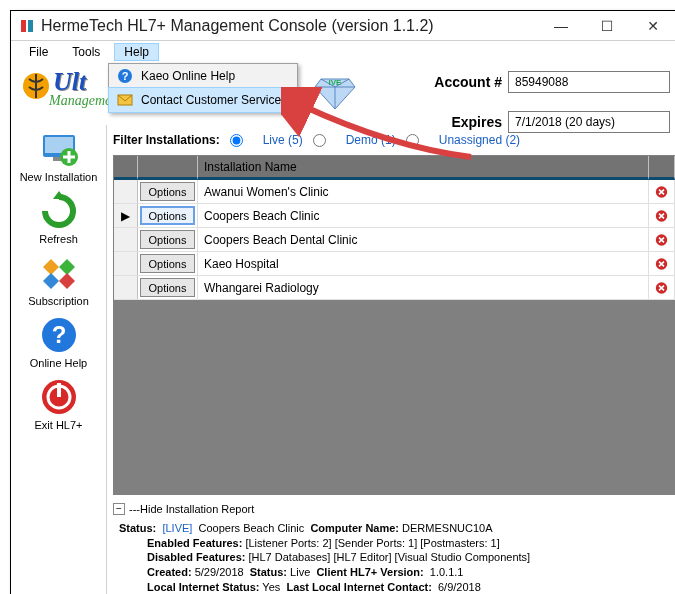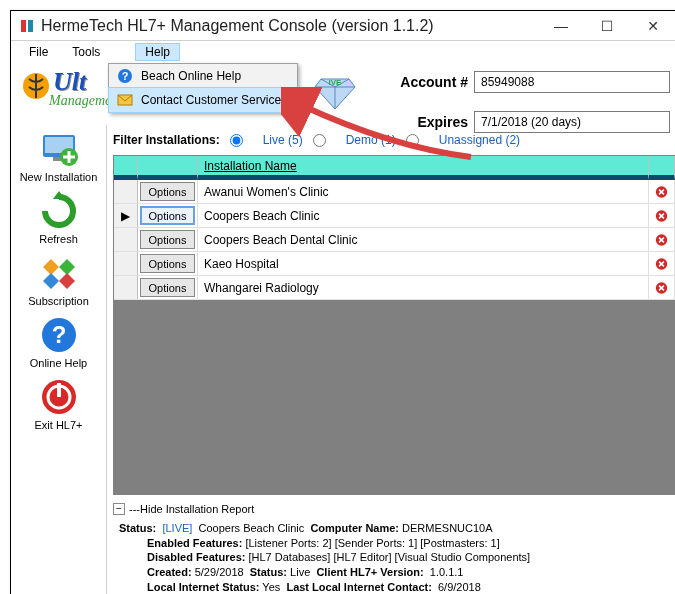--- a/index.html
+++ b/index.html
@@ -5,46 +5,46 @@
   * { box-sizing: border-box; }
   body { margin: 0; padding: 10px; font-family: "Segoe UI", Tahoma, sans-serif; font-size: 12px; background: #fff; }
   .window { width: 675px; height: 594px; border: 1px solid #000; box-shadow: 4px 4px 6px rgba(0,0,0,0.4); background: #fff; position: relative; display: flex; flex-direction: column; }
   .titlebar { height: 30px; display: flex; align-items: center; padding: 0 8px; border-bottom: 1px solid #d0d0d0; background: #fff; }
   .title-icon { width: 16px; height: 16px; margin-right: 6px; }
   .title-text { flex: 1; color: #222; font-size: 16px; }
   .win-btns { display: flex; gap: 0; }
   .win-btn { width: 46px; height: 28px; display: flex; align-items: center; justify-content: center; font-size: 14px; color: #333; }
   .menubar { height: 22px; display: flex; align-items: center; padding: 0 8px; gap: 4px; background: #fff; }
   .menu-item { padding: 2px 10px; color: #000; cursor: default; }
-  .menu-item.open { background: #cce8ff; border: 1px solid #99d1ff; padding: 1px 9px; margin-left: 21px; }
+  .menu-item.open { background: #cce8ff; border: 1px solid #99d1ff; padding: 1px 9px; }
   .dropdown { position: absolute; top: 52px; left: 97px; width: 190px; background: #f2f2f2; border: 1px solid #a0a0a0; box-shadow: 2px 2px 4px rgba(0,0,0,0.3); z-index: 10; }
   .dd-item { display: flex; align-items: center; height: 24px; padding: 0 8px; gap: 8px; }
   .dd-item.sel { background: #cce8ff; border: 1px solid #99d1ff; margin: -1px; height: 26px; }
   .dd-icon { width: 16px; height: 16px; flex-shrink: 0; }
   .logo-area { position: absolute; top: 56px; left: 10px; width: 330px; height: 48px; overflow: hidden; }
   .logo-text { font-family: "Comic Sans MS", cursive; font-size: 26px; font-weight: bold; font-style: italic; color: #1a4fc0; text-shadow: 1px 1px 0 #888; }
   .logo-sub { font-family: "Comic Sans MS", cursive; font-size: 14px; font-style: italic; color: #3a9d3a; margin-left: 28px; margin-top: -4px; }
   .diamond { position: absolute; left: 302px; top: 58px; width: 44px; height: 44px; }
   .fld-row { position: absolute; right: 14px; display: flex; align-items: center; gap: 6px; }
   .fld-row.r1 { top: 60px; }
   .fld-row.r2 { top: 100px; }
   .fld-label { width: 72px; text-align: right; font-weight: bold; color: #000; font-size: 14px; }
-  .fld-input { width: 196px; height: 22px; border: 1px solid #7a7a7a; padding: 2px 6px; background: #fff; font-size: 12px; }
+  .fld-input { width: 162px; height: 22px; border: 1px solid #7a7a7a; padding: 2px 6px; background: #fff; font-size: 12px; }
   .main { display: flex; flex: 1; min-height: 0; margin-top: 62px; }
   .sidebar { width: 96px; border-right: 1px solid #d0d0d0; display: flex; flex-direction: column; align-items: center; padding-top: 4px; gap: 8px; }
   .side-item { width: 88px; text-align: center; font-size: 11px; color: #000; cursor: default; }
   .side-item .ic { width: 40px; height: 40px; margin: 0 auto 2px; }
   .content { flex: 1; display: flex; flex-direction: column; padding: 4px 8px 4px 6px; min-width: 0; }
   .filter-row { display: flex; align-items: center; gap: 10px; height: 22px; margin-bottom: 4px; }
   .filter-label { font-weight: bold; }
   .radio { display: flex; align-items: center; gap: 20px; color: #1a5fc2; }
   .radio input { margin: 0; }
   .grid { flex: 1; border: 1px solid #808080; background: #808080; display: flex; flex-direction: column; min-height: 0; }
   .grid-head { display: flex; background: #f0f0f0; height: 24px; }
-  .gh { border-right: 1px solid #c0c0c0; border-bottom: 5px solid #0c4a6e; background: #5eead4; display: flex; align-items: center; padding: 0 6px; text-decoration: underline; }
+  .gh { border-right: 1px solid #c0c0c0; border-bottom: 3px solid #0c4a6e; background: #737373; display: flex; align-items: center; padding: 0 6px; }
   .col-sel { width: 24px; }
   .col-opt { width: 60px; }
   .col-name { flex: 1; }
   .col-del { width: 26px; }
   .grid-body { background: #3b82f6; }
   .grow { display: flex; height: 24px; background: #fff; border-bottom: 1px solid #e0e0e0; }
   .gc { border-right: 1px solid #e0e0e0; display: flex; align-items: center; padding: 0 6px; }
   .gc.sel { width: 24px; background: #f0f0f0; border-right: 1px solid #c0c0c0; justify-content: center; }
   .gc.opt { width: 60px; padding: 2px; }
   .opt-btn { width: 100%; height: 100%; background: #e6e6e6; border: 1px solid #888; font-size: 11px; display: flex; align-items: center; justify-content: center; cursor: default; }
@@ -85,21 +85,21 @@
     <span class="menu-item">Tools</span>
     <span class="menu-item open">Help</span>
   </div>
 
   <div class="dropdown">
     <div class="dd-item">
       <svg class="dd-icon" viewBox="0 0 16 16">
           <circle cx="8" cy="8" r="7" fill="#2277dd"></circle>
           <text x="8" y="12" text-anchor="middle" fill="#fff" font-size="11" font-weight="bold">?</text>
         </svg>
-      <span>Beach Online Help</span>
+      <span>Kaeo Online Help</span>
     </div>
     <div class="dd-item sel">
       <svg class="dd-icon" viewBox="0 0 16 16">
           <rect x="1" y="3" width="14" height="10" fill="#f6c445" stroke="#b08000"></rect>
           <path d="M1 3 L8 9 L15 3" fill="none" stroke="#b08000"></path>
         </svg>
       <span>Contact Customer Service</span>
     </div>
   </div>
 

